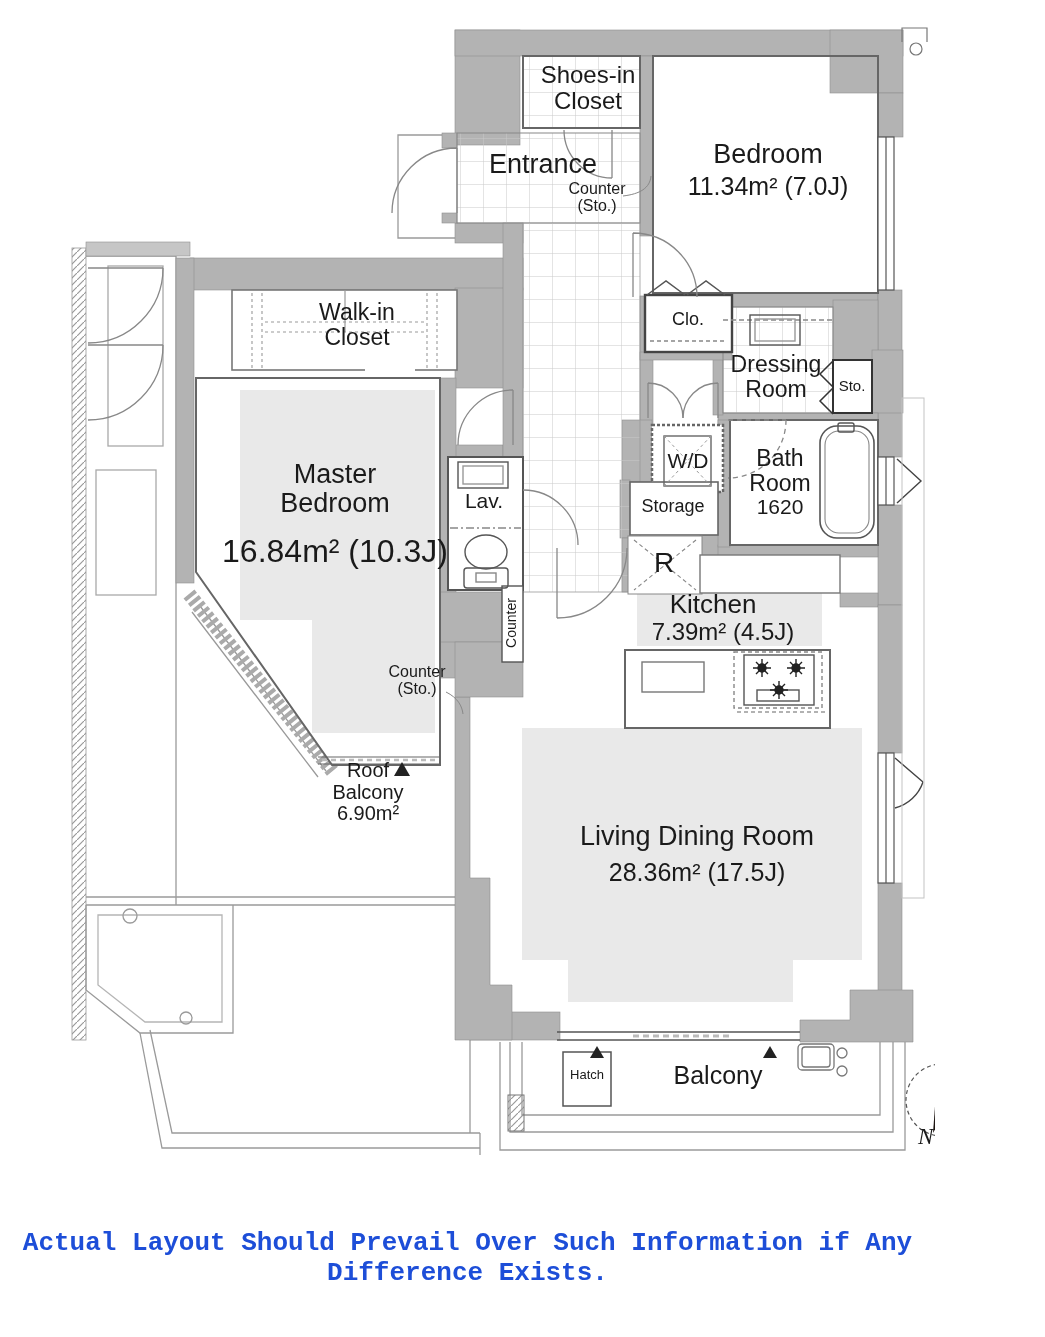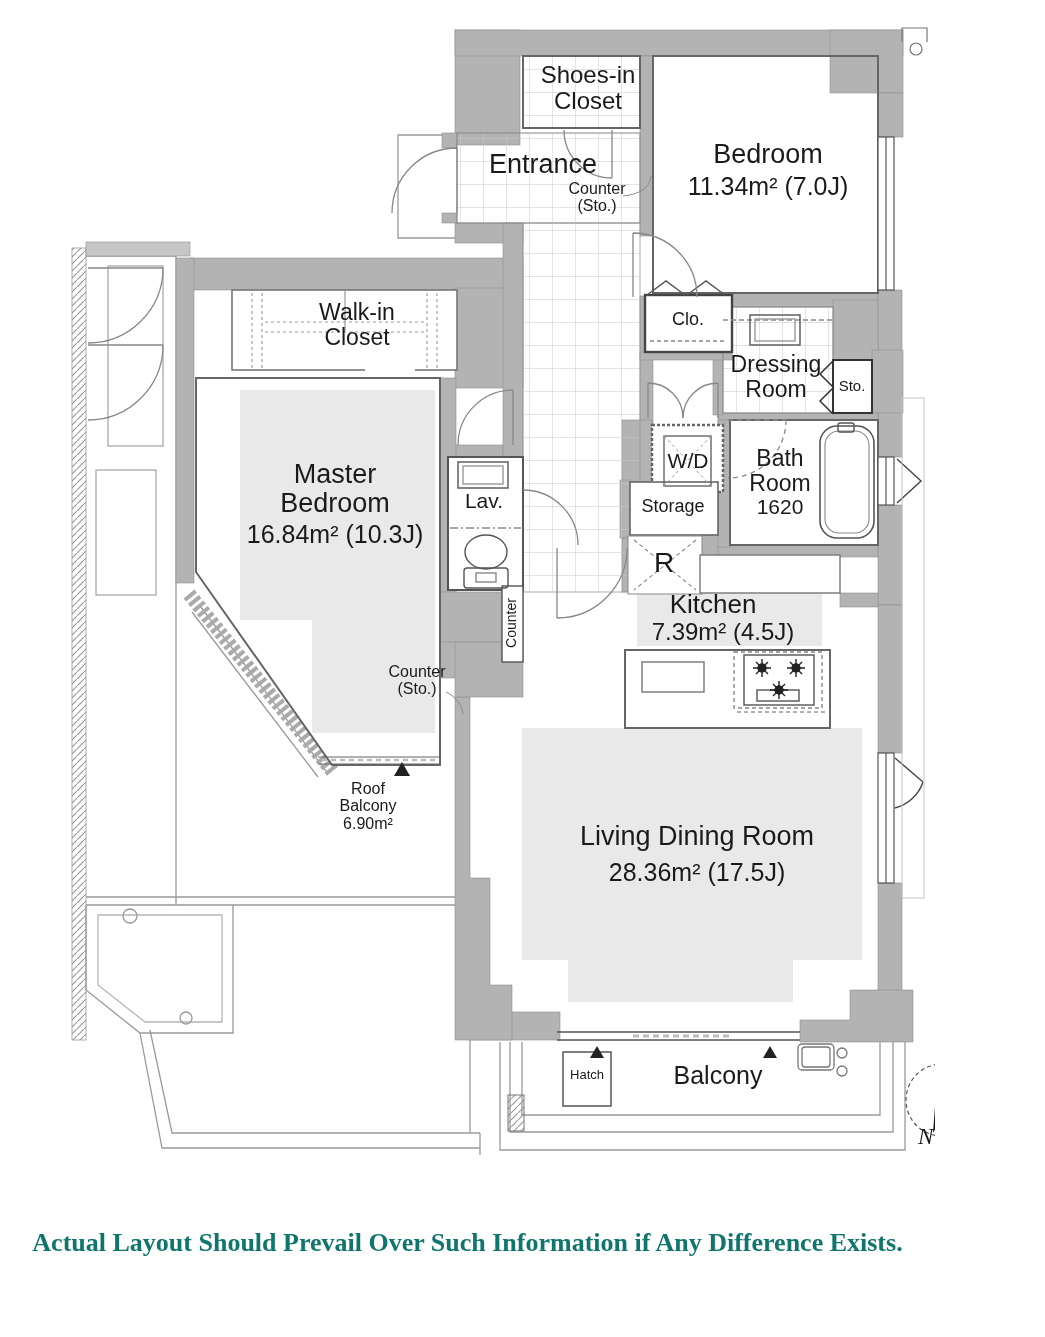--- a/index.html
+++ b/index.html
@@ -3,21 +3,21 @@
 <meta charset="utf-8">
 <style>
   html,body{margin:0;padding:0;background:#fff;}
   .stage{position:relative;width:935px;height:1337px;background:#fff;overflow:hidden;
          font-family:"Liberation Sans",sans-serif;color:#1a1a1a;}
   svg{position:absolute;left:0;top:0;}
   .lbl{position:absolute;transform:translateX(-50%);text-align:center;white-space:nowrap;
        line-height:1.08;color:#1a1a1a;}
   .vert{transform:translate(-50%,-50%) rotate(-90deg);transform-origin:center;}
   .footer{position:absolute;left:0;top:1228px;width:100%;text-align:center;
-          font-family:Liberation Serif, serif;font-size:26px;font-weight:600;color:#0f766e;}
+          font-family:Liberation Mono, monospace;font-size:26px;font-weight:600;color:#1d4ed8;}
   .north{position:absolute;font-family:"Liberation Serif",serif;font-style:italic;font-size:23px;}
 </style>
 </head>
 <body>
 
 <div class="stage">
 
 <svg width="1045" height="1337" viewBox="0 0 1045 1337">
   <defs>
     <pattern id="hatch" patternUnits="userSpaceOnUse" width="7" height="7">
@@ -267,29 +267,29 @@
   <div class="lbl" style="left:664px;top:548px;font-size:28px">R</div>
   <div class="lbl" style="left:713px;top:590px;font-size:26px">Kitchen</div>
   <div class="lbl" style="left:723px;top:619px;font-size:24px">7.39m² (4.5J)</div>
   <div class="lbl" style="left:357px;top:300px;font-size:23px">
     <div>Walk-in</div>
       <div>Closet</div>
   </div>
   <div class="lbl" style="left:335px;top:460px;font-size:27px">
     <div>Master</div>
       <div>Bedroom</div>
-    <div style="font-size:25px;margin-top:3px">16.84m²  (10.3J)</div>
+    <div style="font-size:32px;margin-top:16px">16.84m²  (10.3J)</div>
   </div>
   <div class="lbl" style="left:484px;top:490px;font-size:21px">Lav.</div>
   <div class="lbl vert" style="left:512px;top:623px;font-size:14px">Counter</div>
   <div class="lbl" style="left:417px;top:663px;font-size:16px">
     <div>Counter</div>
       <div>(Sto.)</div>
   </div>
-  <div class="lbl" style="left:368px;top:780px;font-size:16px">
+  <div class="lbl" style="left:368px;top:760px;font-size:20px">
     <div>Roof</div>
       <div>Balcony</div>
     <div>6.90m²</div>
   </div>
   <div class="lbl" style="left:697px;top:822px;font-size:27px">
     <div>Living Dining Room</div>
       <div style="font-size:25px;margin-top:8px">28.36m²  (17.5J)</div>
   </div>
   <div class="lbl" style="left:587px;top:1068px;font-size:13px">Hatch</div>
   <div class="lbl" style="left:718px;top:1062px;font-size:25px">Balcony</div>

